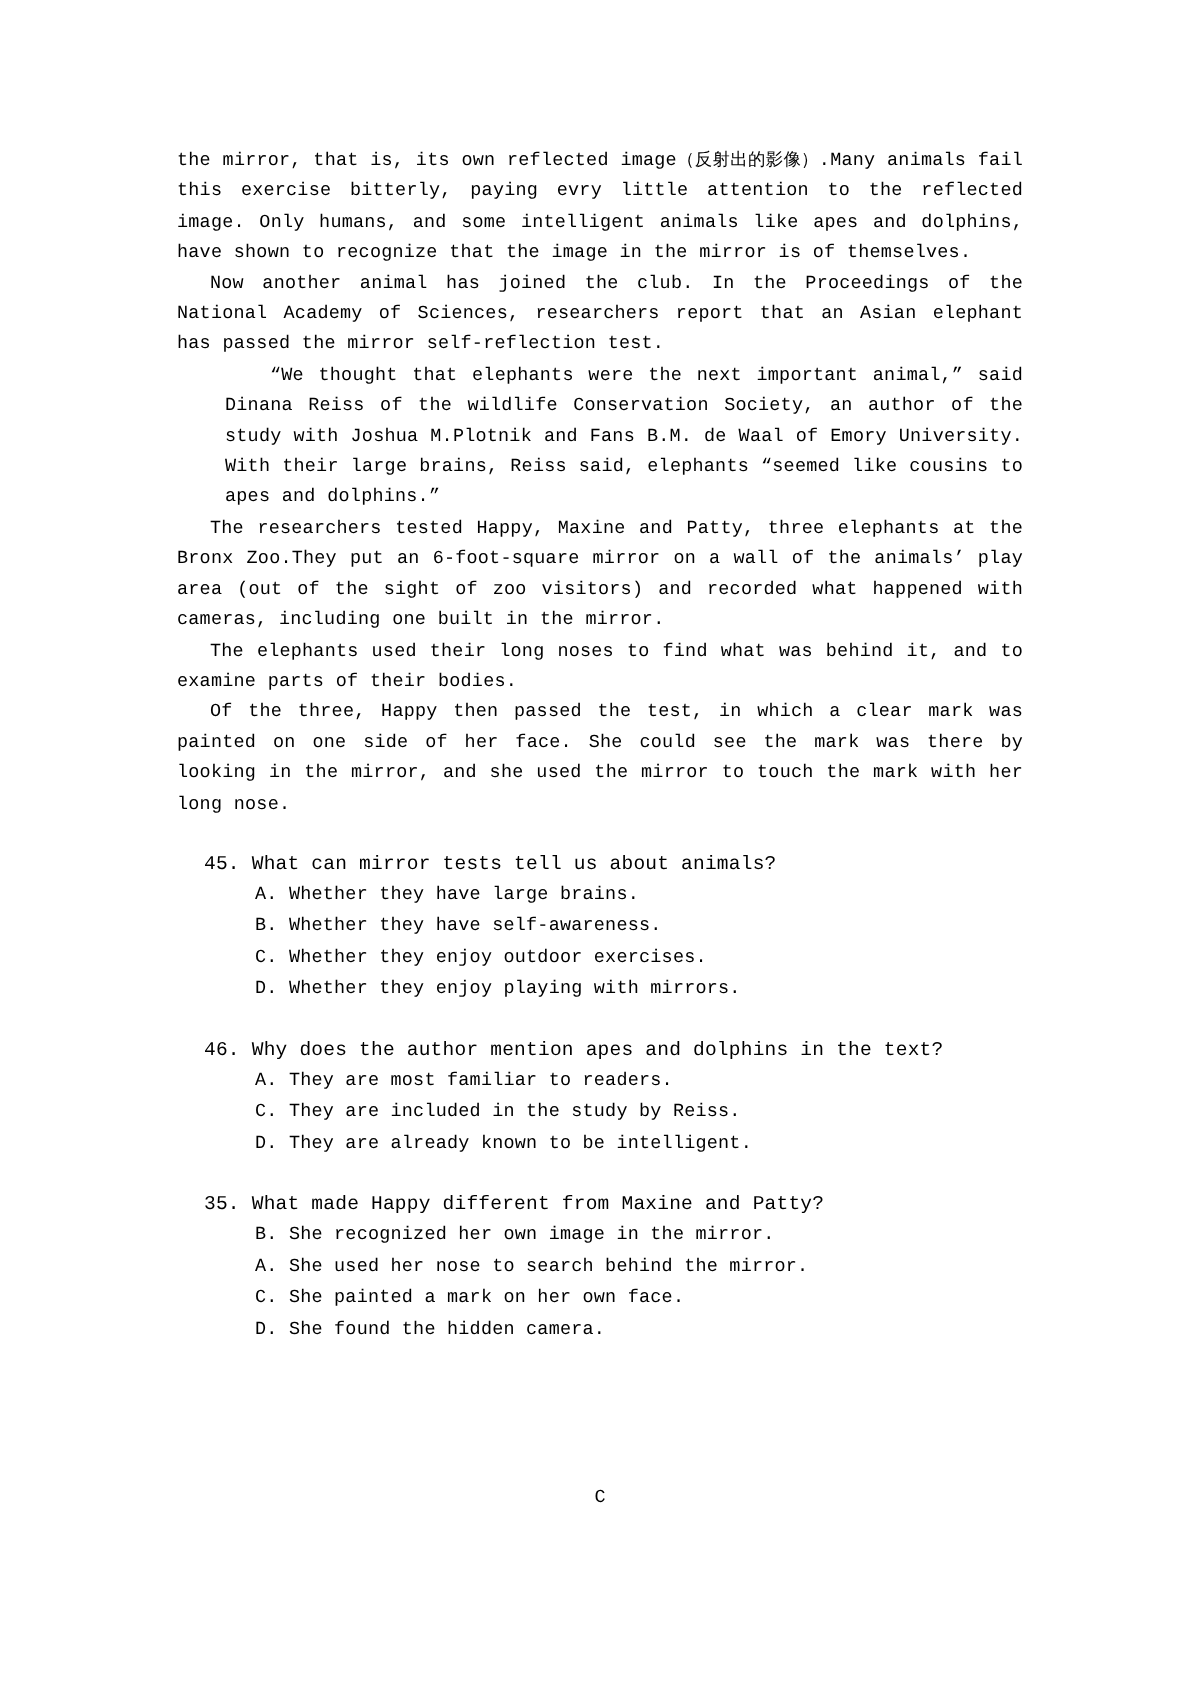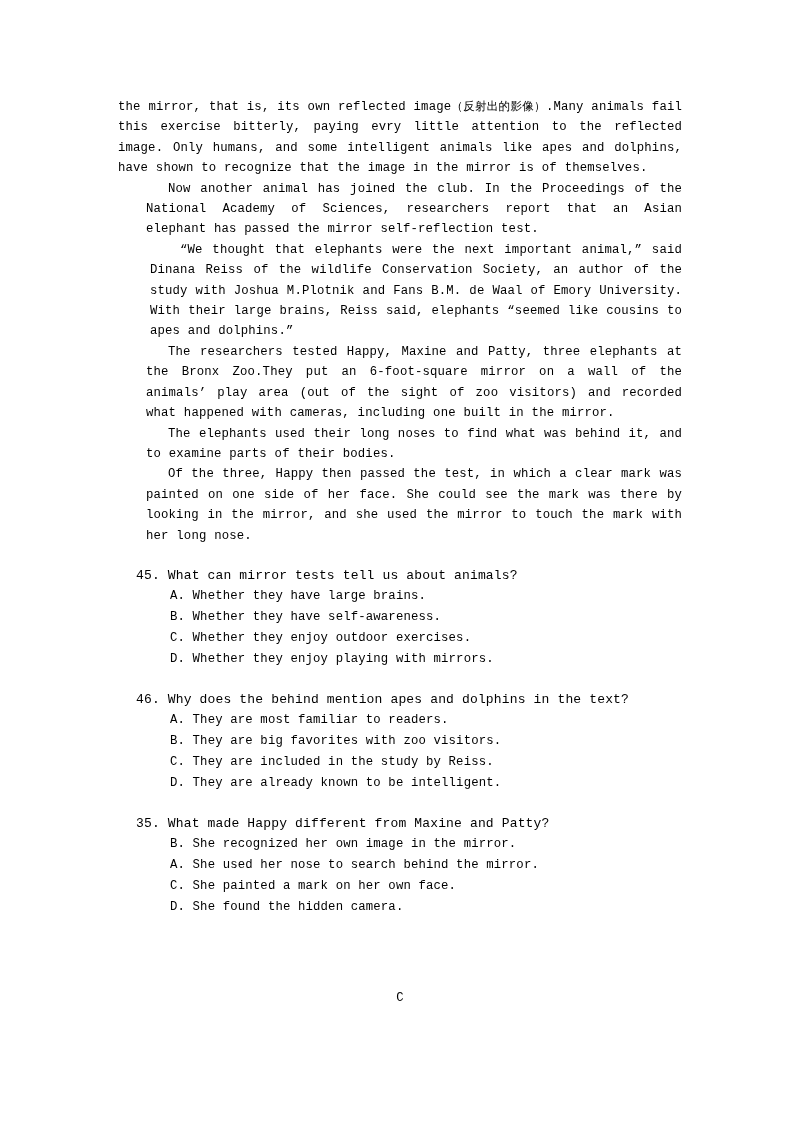--- a/index.html
+++ b/index.html
@@ -32,21 +32,20 @@
     margin: 0;
     font-size: 12.3px;
     line-height: 20.4px;
     text-align: justify;
     text-justify: inter-character;
     letter-spacing: 0.15px;
     word-spacing: 0.2px;
   }
   p.para.indent1 {
     text-indent: 22px;
-    margin-left: 28px;
   }
   p.para.indent2 {
     text-indent: 30px;
     margin-left: 32px;
   }
   p.para.indent-small {
     text-indent: 12px;
   }
   .cjk {
     font-family: "DejaVu Sans", sans-serif;
@@ -100,23 +99,22 @@
 
     <div class="qblock">
       <p class="qstem"><span>45.</span> <span>What can mirror tests tell us about animals?</span></p>
       <p class="qopt">A. Whether they have large brains.</p>
       <p class="qopt">B. Whether they have self-awareness.</p>
       <p class="qopt">C. Whether they enjoy outdoor exercises.</p>
       <p class="qopt">D. Whether they enjoy playing with mirrors.</p>
     </div>
 
     <div class="qblock">
-      <p class="qstem"><span>46.</span> <span>Why does the behind mention apes and dolphins in the text?</span></p>
+      <p class="qstem"><span>46.</span> <span>Why does the author mention apes and dolphins in the text?</span></p>
       <p class="qopt">A. They are most familiar to readers.</p>
-      <p class="qopt">B. They are big favorites with zoo visitors.</p>
       <p class="qopt">C. They are included in the study by Reiss.</p>
       <p class="qopt">D. They are already known to be intelligent.</p>
     </div>
 
     <div class="qblock">
       <p class="qstem"><span>35.</span> <span>What made Happy different from Maxine and Patty?</span></p>
       <p class="qopt">B. She recognized her own image in the mirror.</p>
       <p class="qopt">A. She used her nose to search behind the mirror.</p>
       <p class="qopt">C. She painted a mark on her own face.</p>
       <p class="qopt">D. She found the hidden camera.</p>

